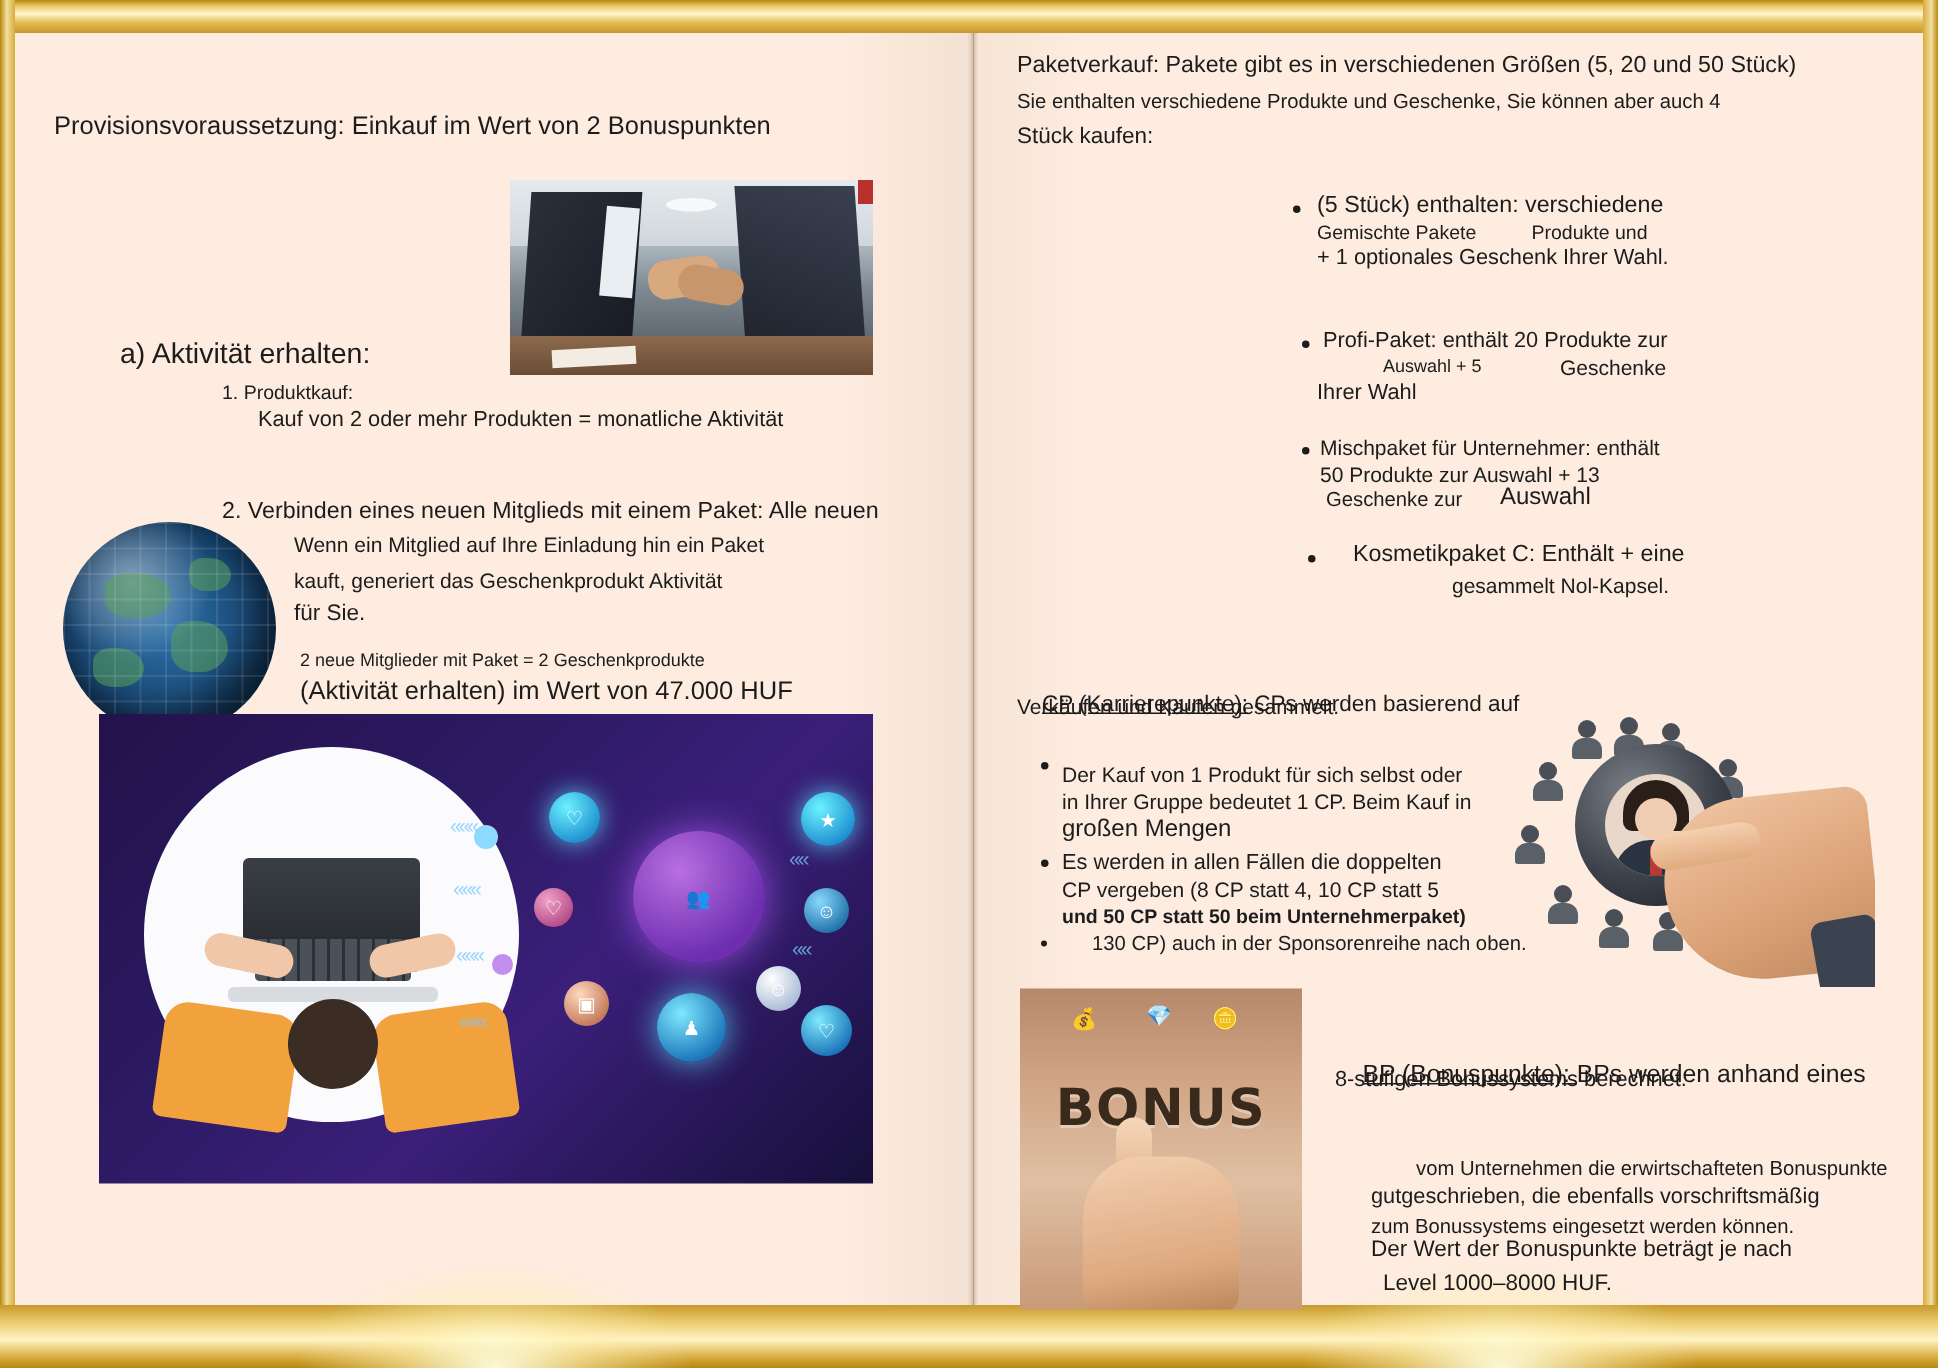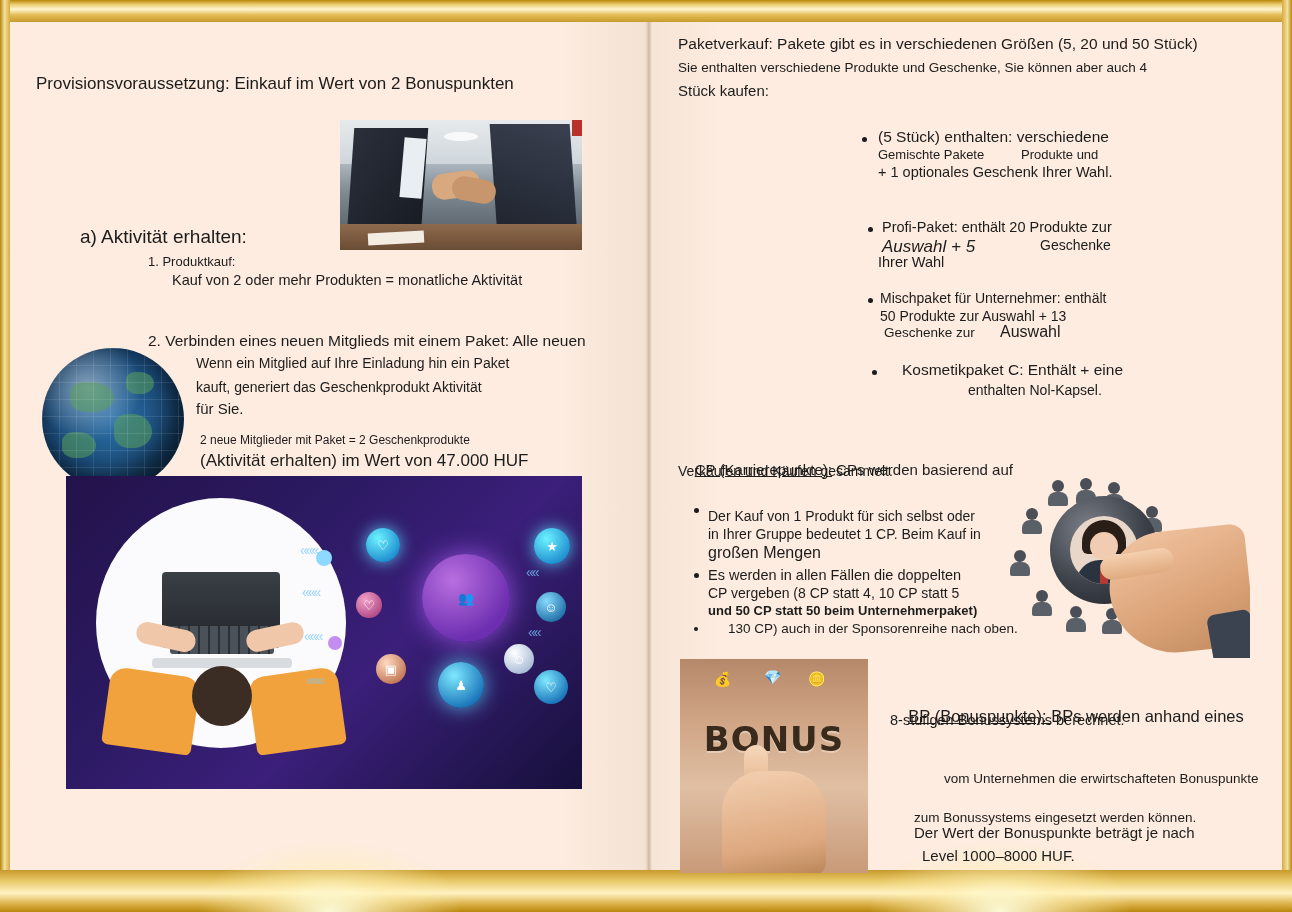--- a/index.html
+++ b/index.html
@@ -219,21 +219,21 @@
     position: absolute; width: 5px; height: 5px; border-radius: 50%;
     background: #1c1c1c;
   }
 
   #r-b1-a { left: 878px; top: 128px; font-size: 15.5px; }
   #r-b1-b { left: 878px; top: 147px; font-size: 13px; }
   #r-b1-c { left: 1021px; top: 147px; font-size: 13px; }
   #r-b1-d { left: 878px; top: 164px; font-size: 14.5px; }
 
   #r-b2-a { left: 882px; top: 219px; font-size: 14.5px; }
-  #r-b2-b { left: 882px; top: 237px; font-size: 17px; font-style: italic; }
+  #r-b2-b { left: 922px; top: 237px; font-size: 12px; }
   #r-b2-c { left: 1040px; top: 237px; font-size: 14px; }
   #r-b2-d { left: 878px; top: 254px; font-size: 14.5px; }
 
   #r-b3-a { left: 880px; top: 290px; font-size: 14px; }
   #r-b3-b { left: 880px; top: 308px; font-size: 14px; }
   #r-b3-c { left: 884px; top: 325px; font-size: 13.5px; }
   #r-b3-d { left: 1000px; top: 322px; font-size: 16px; }
 
   #r-b4-a { left: 902px; top: 361px; font-size: 15.5px; }
   #r-b4-b { left: 968px; top: 382px; font-size: 14px; }
@@ -440,21 +440,21 @@
   <div class="t" id="r-b2-d">Ihrer Wahl</div>
 
   <div class="bullet-dot" style="left:868px; top:298px;"></div>
   <div class="t" id="r-b3-a">Mischpaket für Unternehmer: enthält</div>
   <div class="t" id="r-b3-b">50 Produkte zur Auswahl + 13</div>
   <div class="t" id="r-b3-c">Geschenke zur</div>
   <div class="t" id="r-b3-d">Auswahl</div>
 
   <div class="bullet-dot" style="left:872px; top:370px;"></div>
   <div class="t" id="r-b4-a">Kosmetikpaket C: Enthält + eine</div>
-  <div class="t" id="r-b4-b">enthalten Nol-Kapsel.</div>
+  <div class="t" id="r-b4-b">gesammelt Nol-Kapsel.</div>
 
   <div class="t" id="r-cp-title">
     <span class="underline">CP (Karrierepunkte):</span><span> CPs werden basierend auf</span>
   </div>
   <div class="t" id="r-cp-sub">Verkäufen und Käufen gesammelt.</div>
 
   <div class="bullet-dot" style="left:694px; top:508px;"></div>
   <div class="t" id="r-cp-1a">Der Kauf von 1 Produkt für sich selbst oder</div>
   <div class="t" id="r-cp-1b">in Ihrer Gruppe bedeutet 1 CP. Beim Kauf in</div>
   <div class="t" id="r-cp-1c">großen Mengen</div>
@@ -527,17 +527,18 @@
     <div class="bonus-word">BONUS</div>
     <div class="b-finger"></div>
     <div class="b-hand"></div>
   </div>
 
   <div class="t" id="r-bp-1">
     <span class="underline">BP (Bonuspunkte): </span><span>BPs werden anhand eines</span>
   </div>
   <div class="t" id="r-bp-2">8-stufigen Bonussystems berechnet.</div>
   <div class="t" id="r-bp-4">vom Unternehmen die erwirtschafteten Bonuspunkte</div>
+  <div class="t" id="r-bp-5">gutgeschrieben, die ebenfalls vorschriftsmäßig</div>
   <div class="t" id="r-bp-6">zum Bonussystems eingesetzt werden können.</div>
   <div class="t" id="r-bp-7">Der Wert der Bonuspunkte beträgt je nach</div>
   <div class="t" id="r-bp-8">Level 1000–8000 HUF.</div>
 
 </div>
 
 </body></html>

